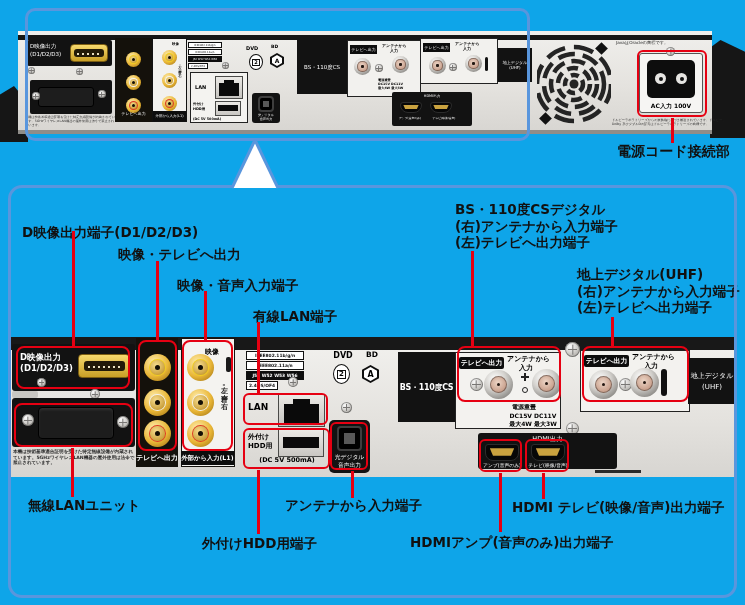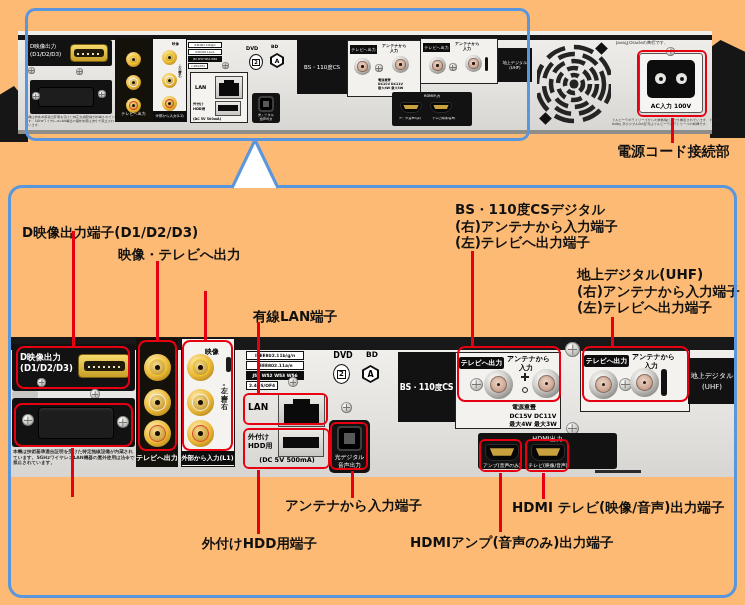--- a/index.html
+++ b/index.html
@@ -1,18 +1,18 @@
 <!DOCTYPE html>
 <html><head>
 <meta charset="utf-8">
 <style>
   :root{ --blue:#5996dd; --red:#e60012; }
   *{margin:0;padding:0;box-sizing:border-box;}
   body{background:#fff;font-family:"DejaVu Sans","Liberation Sans",sans-serif;}
-  .stage{position:relative;width:745px;height:605px;background:#fdba74;overflow:hidden;}
+  .stage{position:relative;width:745px;height:605px;background:#0ea5e9;overflow:hidden;}
   .a{position:absolute;}
   .lbl{font-weight:bold;font-size:13.5px;color:#111;white-space:nowrap;line-height:1.2;}
   .lbl3 div{font-weight:bold;font-size:13.5px;color:#111;white-space:nowrap;line-height:16.5px;}
   .redbox{border:2.5px solid var(--red);border-radius:8px;background:transparent;z-index:30;}
   .redline{width:2.5px;background:var(--red);z-index:29;}
   .bluebox{border:3px solid var(--blue);border-radius:12px;background:transparent;z-index:40;pointer-events:none;}
   
   .panelbody{background:linear-gradient(#f0efec,#e4e2de 55%,#d7d5d1);}
   .blackmod{background:#121212;}
   .chip{background:#0d0d0d;color:#fff;display:flex;align-items:center;justify-content:center;white-space:nowrap;}
@@ -386,29 +386,31 @@
   <div class="a redline" style="left:471px;top:251px;height:95px;"></div>
   <div class="a redline" style="left:611px;top:317px;height:29px;"></div>
   <div class="a redline" style="left:71px;top:448px;height:49px;"></div>
   <div class="a redline" style="left:257px;top:470px;height:64px;"></div>
   <div class="a redline" style="left:351px;top:471px;height:27px;"></div>
   <div class="a redline" style="left:499px;top:473px;height:59px;"></div>
   <div class="a redline" style="left:542px;top:473px;height:26px;"></div>
 
   <div class="a lbl" style="left:22px;top:224px;">D映像出力端子(D1/D2/D3)</div>
   <div class="a lbl" style="left:118px;top:246px;">映像・テレビへ出力</div>
+  <div class="a lbl" style="left:177px;top:277px;">映像・音声入力端子</div>
   <div class="a lbl" style="left:253px;top:308px;">有線LAN端子</div>
   <div class="a lbl3" style="left:455px;top:201px;">
     <div>BS・110度CSデジタル</div>
     <div>(右)アンテナから入力端子</div>
     <div>(左)テレビへ出力端子</div>
   </div>
   <div class="a lbl3" style="left:577px;top:266px;">
     <div>地上デジタル(UHF)</div>
     <div>(右)アンテナから入力端子</div>
     <div>(左)テレビへ出力端子</div>
   </div>
+  <div class="a lbl" style="left:28px;top:497px;">無線LANユニット</div>
   <div class="a lbl" style="left:202px;top:535px;">外付けHDD用端子</div>
   <div class="a lbl" style="left:285px;top:497px;">アンテナから入力端子</div>
   <div class="a lbl" style="left:512px;top:499px;">HDMI テレビ(映像/音声)出力端子</div>
   <div class="a lbl" style="left:410px;top:534px;">HDMIアンプ(音声のみ)出力端子</div>
 
 </div>
 
 </body></html>

